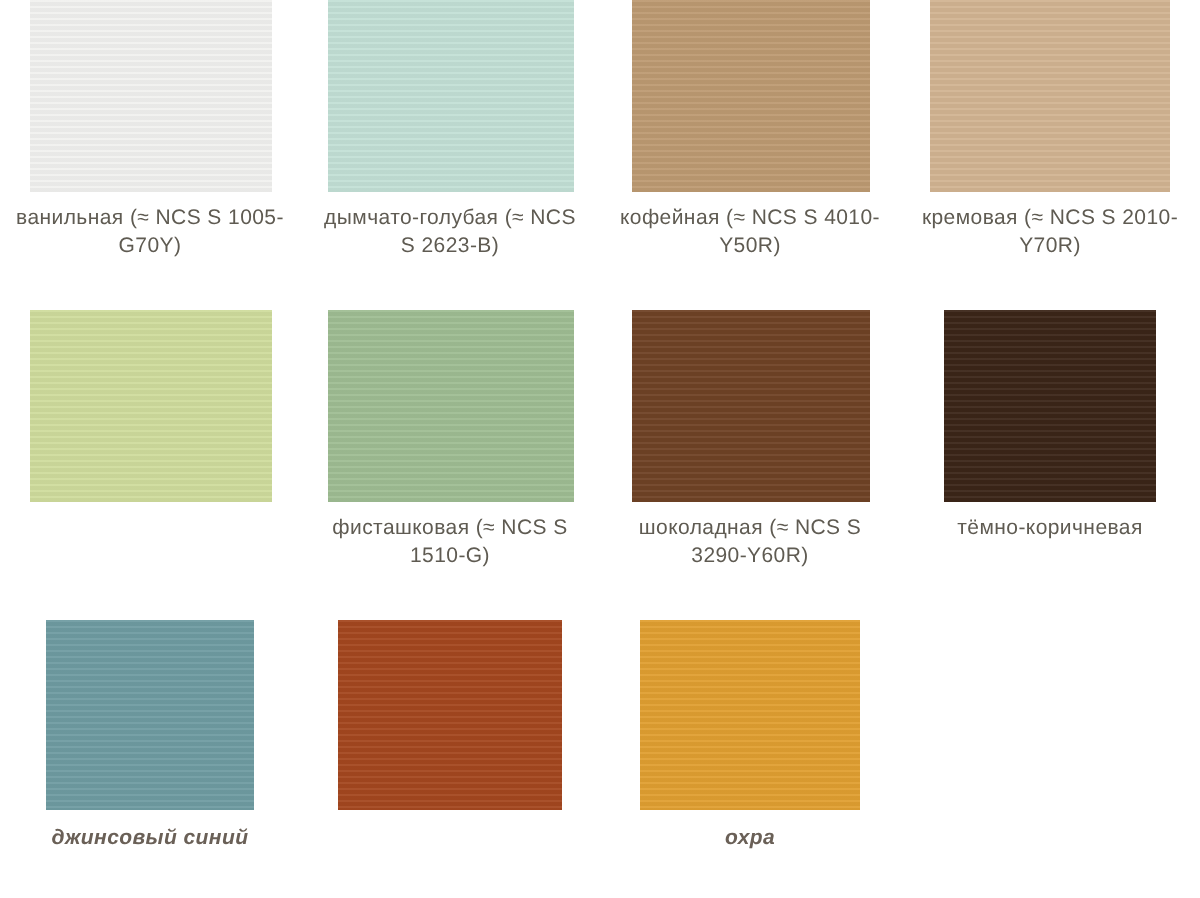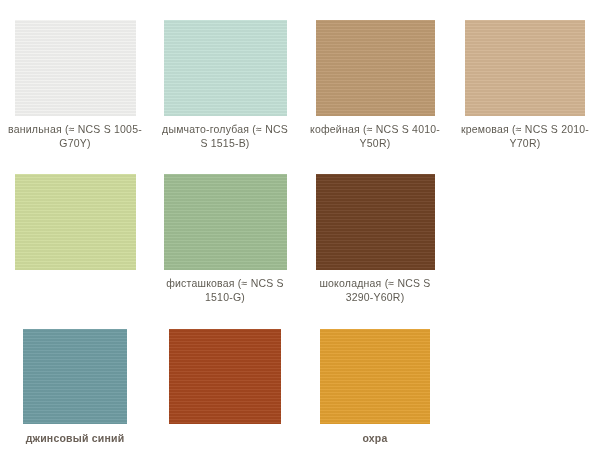--- a/index.html
+++ b/index.html
@@ -17,24 +17,23 @@
     width: 600px;
     height: 449px;
     display: flex;
     flex-direction: column;
     box-sizing: border-box;
   }
   .palette-row {
     display: flex;
     flex-direction: row;
     width: 100%;
-    margin-top: 20px;
   }
   .row-1, .row-2 { height: 155px; }
-  .row-3 { height: 139px; }
+  .row-3 { height: 139px; font-style: italic; }
   .swatch-cell {
     width: 150px;
     display: flex;
     flex-direction: column;
     align-items: center;
     box-sizing: border-box;
   }
   .swatch-chip {
     display: block;
     box-sizing: border-box;
@@ -76,21 +75,21 @@
 
 <div class="palette-grid">
 
   <div class="palette-row row-1">
     <div class="swatch-cell">
       <span class="swatch-chip" style="width:121px;height:96px;background-color:#f1f1ef;"></span>
       <span class="caption">ванильная (≈ NCS S 1005-G70Y)</span>
     </div>
     <div class="swatch-cell">
       <span class="swatch-chip" style="width:123px;height:96px;background-color:#c3e0d6;"></span>
-      <span class="caption">дымчато-голубая (≈ NCS S 1515-B)</span>
+      <span class="caption">дымчато-голубая (≈ NCS S 2623-B)</span>
     </div>
     <div class="swatch-cell">
       <span class="swatch-chip" style="width:119px;height:96px;background-color:#bd9a72;"></span>
       <span class="caption">кофейная (≈ NCS S 4010-Y50R)</span>
     </div>
     <div class="swatch-cell">
       <span class="swatch-chip" style="width:120px;height:96px;background-color:#d2b492;"></span>
       <span class="caption">кремовая (≈ NCS S 2010-Y70R)</span>
     </div>
   </div>
@@ -100,20 +99,24 @@
       <span class="swatch-chip" style="width:121px;height:96px;background-color:#cfdc9d;"></span>
     </div>
     <div class="swatch-cell">
       <span class="swatch-chip" style="width:123px;height:96px;background-color:#9fbd93;"></span>
       <span class="caption">фисташковая (≈ NCS S 1510-G)</span>
     </div>
     <div class="swatch-cell">
       <span class="swatch-chip" style="width:119px;height:96px;background-color:#6f4225;"></span>
       <span class="caption">шоколадная (≈ NCS S 3290-Y60R)</span>
     </div>
+    <div class="swatch-cell">
+      <span class="swatch-chip" style="width:106px;height:96px;background-color:#3b2518;"></span>
+      <span class="caption">тёмно-коричневая</span>
+    </div>
   </div>
 
   <div class="palette-row row-3">
     <div class="swatch-cell">
       <span class="swatch-chip" style="width:104px;height:95px;background-color:#6f9ca2;"></span>
       <span class="caption">джинсовый синий</span>
     </div>
     <div class="swatch-cell">
       <span class="swatch-chip" style="width:112px;height:95px;background-color:#a4471f;"></span>
     </div>

